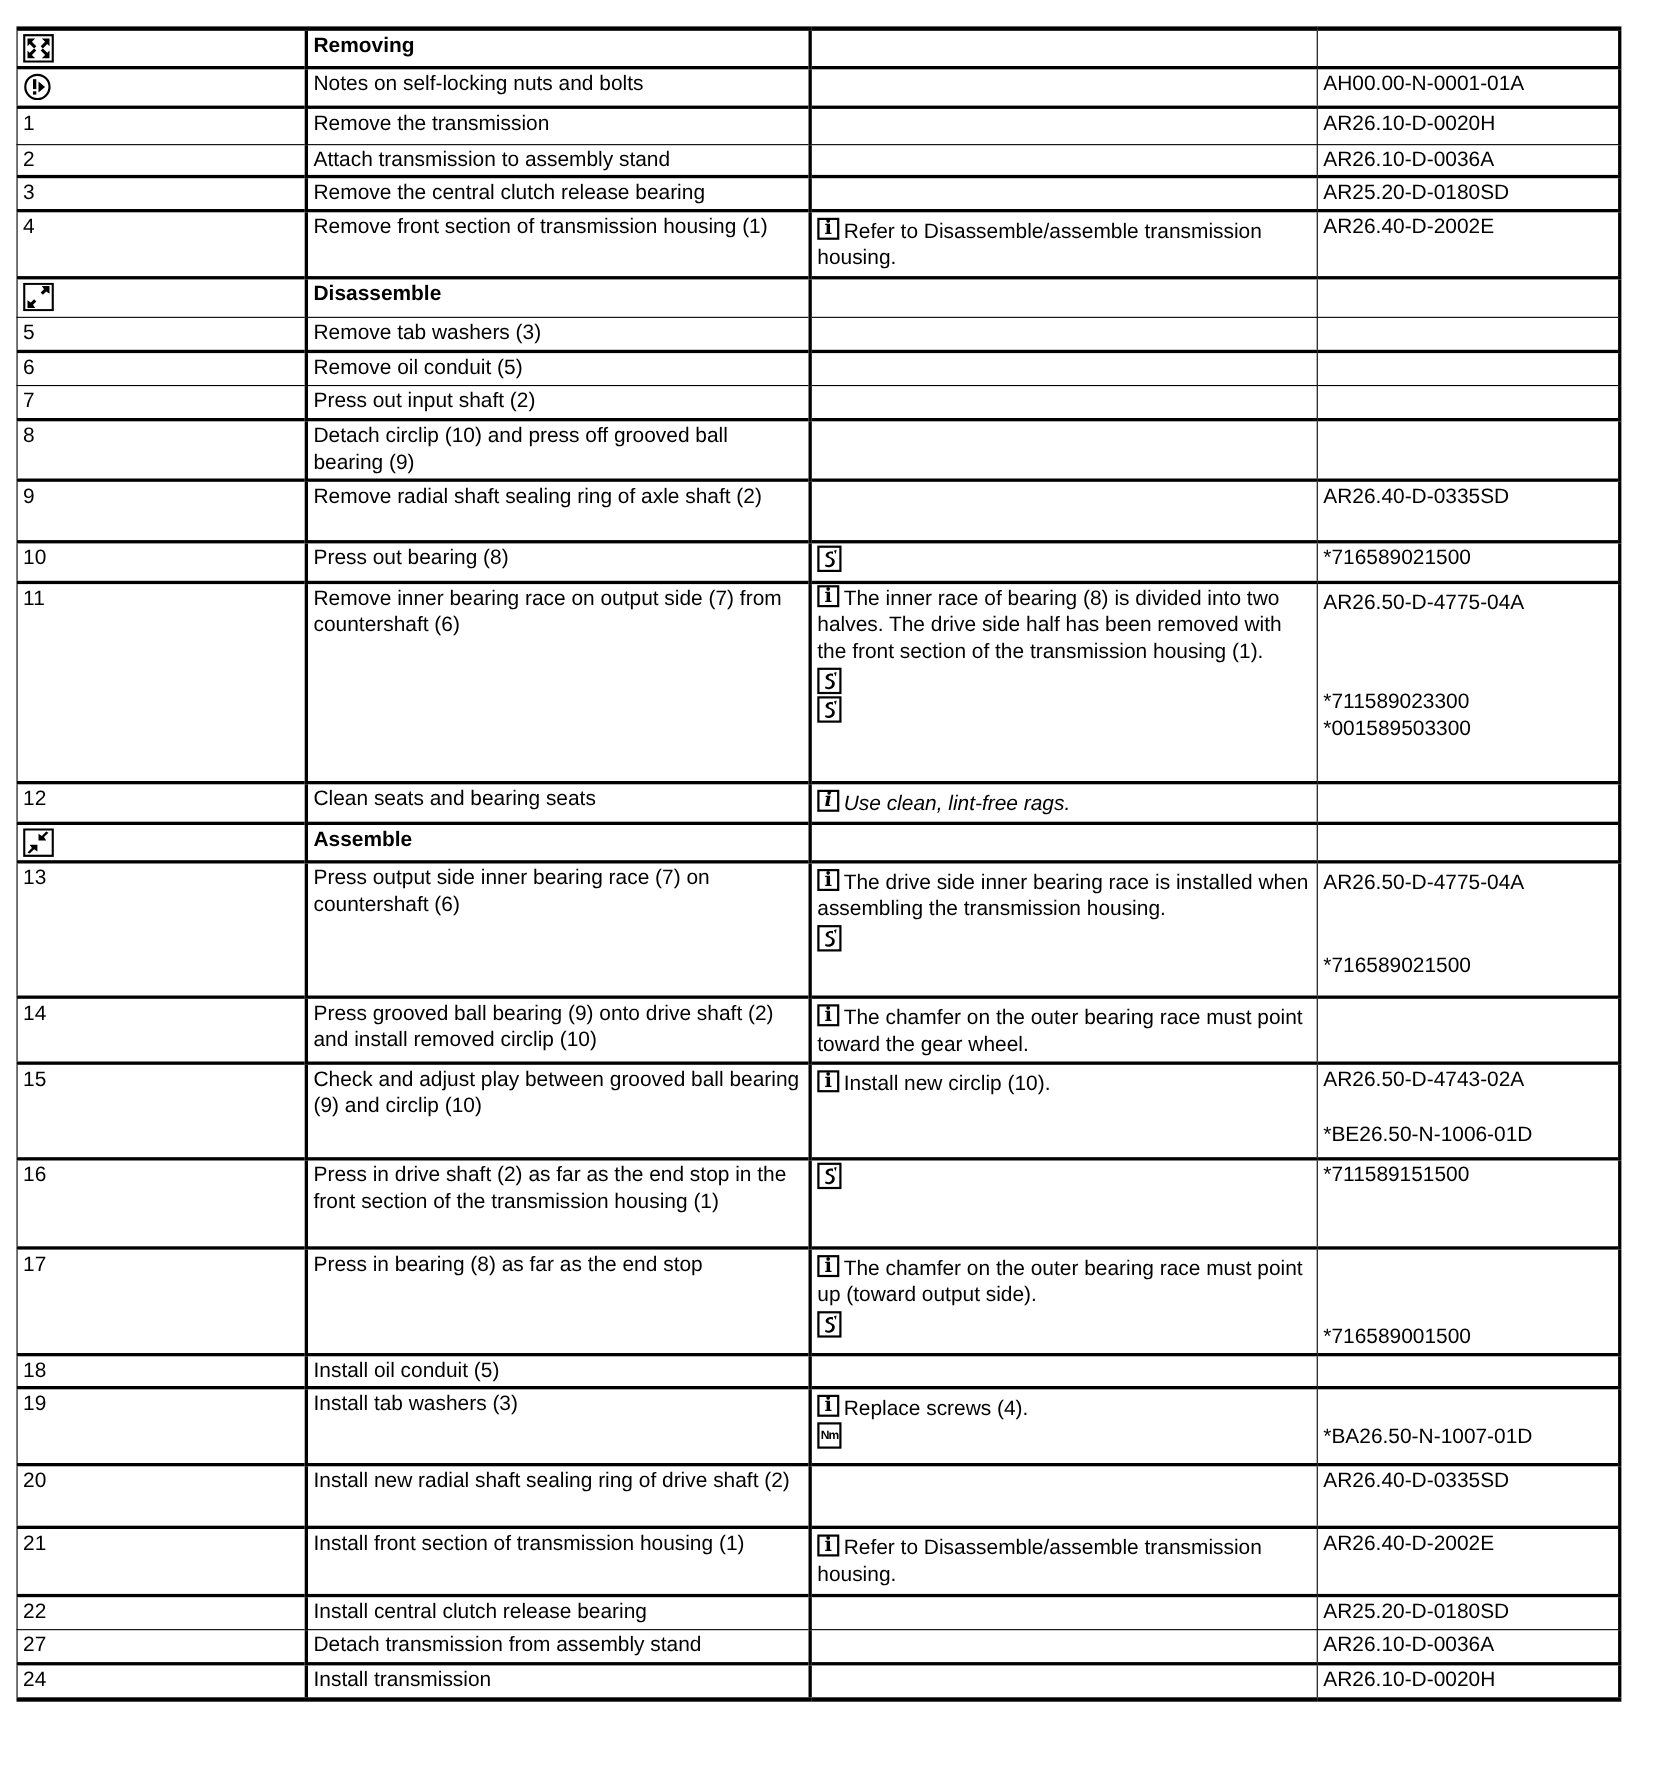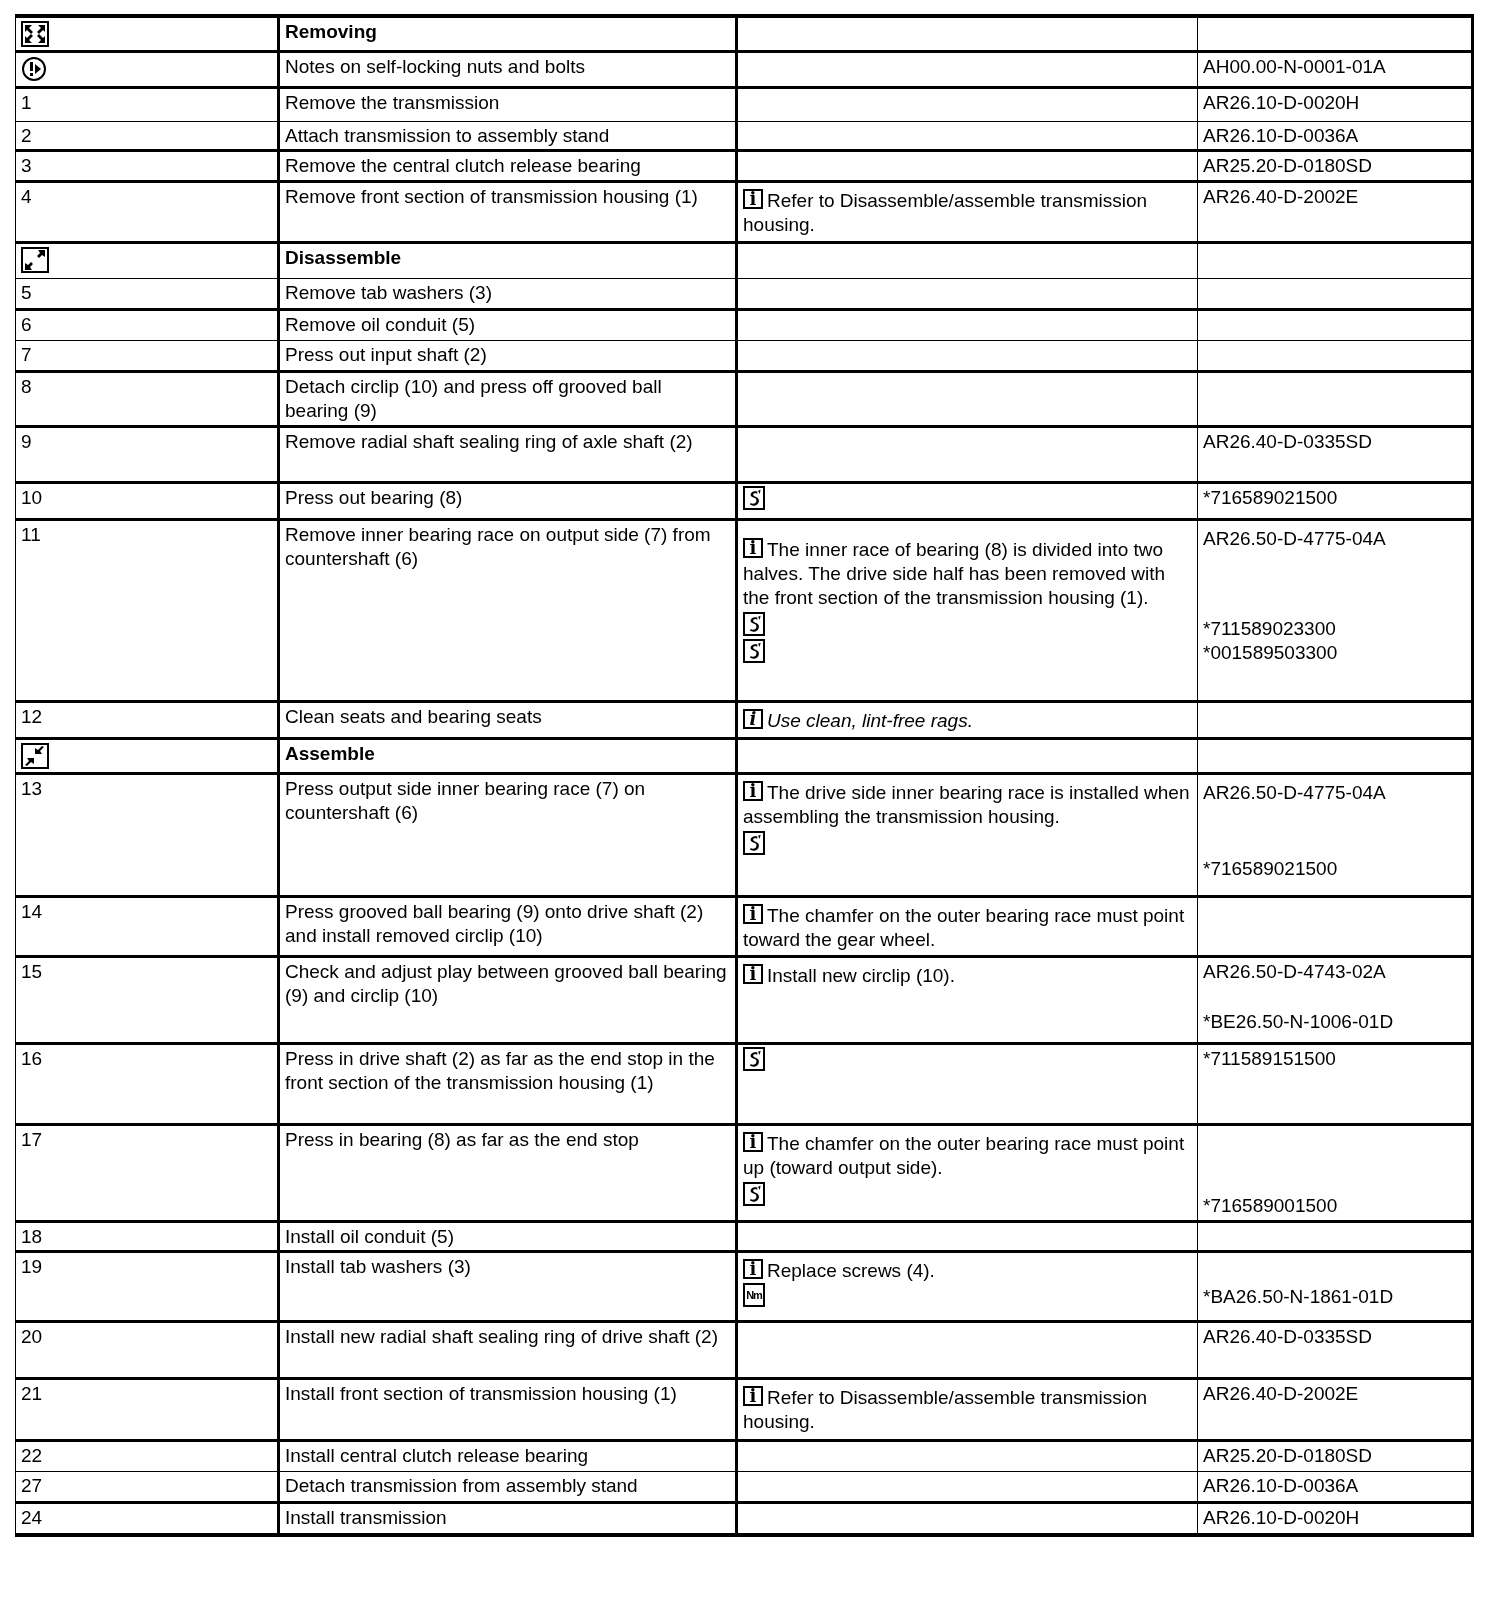--- a/index.html
+++ b/index.html
@@ -1,18 +1,18 @@
 <!DOCTYPE html>
 <html><head>
 <meta charset="utf-8">
 <style>
   html, body { margin:0; padding:0; background:#ffffff; }
   body { width:1504px; height:1616px; position:relative; overflow:hidden;
          font-family:"Liberation Sans", sans-serif; color:#000; }
-  table.proc { position:absolute; left:15px; top:14px; width:1457px;
+  table.proc { position:absolute; left:15px; top:24px; width:1457px;
                border-collapse:collapse; table-layout:fixed; }
   table.proc td { border:1.5px solid #000; vertical-align:top; padding:2px 5px 0 5px;
                   font-size:19px; line-height:24px; box-sizing:border-box; overflow:hidden; }
   table.proc tr.thick td { border-top:3px solid #000; }
   table.proc tr.last td { border-bottom:4px solid #000; }
   table.proc tr.first td { border-top:4px solid #000; }
   td.c1 { width:263px; border-right:3px solid #000 !important; }
   td.c2 { width:458px; border-right:3px solid #000 !important; }
   td.c3 { width:461px; }
   td.c4 { width:275px; border-right:3px solid #000 !important; }
@@ -134,21 +134,21 @@
               </svg></span></span>
         </td>
         <td class="c4">
           <span class="ref-line">*716589021500</span>
         </td>
       </tr>
       <tr class="thick" style="height: 182px;">
         <td class="c1"><span>11</span></td>
         <td class="c2"><span>Remove inner bearing race on output side (7) from countershaft (6)</span></td>
         <td class="c3">
-          <span class="note-line" style="padding-top: 15px;"><span class="ico info-ico">i</span><span>The inner race of bearing (8) is divided into two halves. The drive side half has been removed with the front section of the transmission housing (1).</span></span>
+          <span class="note-line" style="padding-top: 0;"><span class="ico info-ico">i</span><span>The inner race of bearing (8) is divided into two halves. The drive side half has been removed with the front section of the transmission housing (1).</span></span>
           <span class="note-line" style="margin-top: 2px;"><span class="ico tool-ico"><svg width="18" height="20">
                 <use href="#sym-tool"></use>
               </svg></span></span>
           <span class="note-line" style="margin-top: 2px;"><span class="ico tool-ico"><svg width="18" height="20">
                 <use href="#sym-tool"></use>
               </svg></span></span>
         </td>
         <td class="c4" style="padding-top: 6px;">
           <span class="ref-line">AR26.50-D-4775-04A</span>
           <span class="ref-line" style="height: 22px;"></span>
@@ -245,21 +245,21 @@
       </tr>
       <tr class="thick" style="height: 70px;">
         <td class="c1"><span>19</span></td>
         <td class="c2"><span>Install tab washers (3)</span></td>
         <td class="c3">
           <span class="note-line" style="padding-top: 4px;"><span class="ico info-ico">i</span><span>Replace screws (4).</span></span>
           <span class="note-line" style="margin-top: 0;"><span class="ico nm-ico">Nm</span></span>
         </td>
         <td class="c4" style="padding-top: 6px;">
           <span class="ref-line" style="height: 26px;"></span>
-          <span class="ref-line">*BA26.50-N-1861-01D</span>
+          <span class="ref-line">*BA26.50-N-1007-01D</span>
         </td>
       </tr>
       <tr class="thick" style="height: 57px;">
         <td class="c1"><span>20</span></td>
         <td class="c2"><span>Install new radial shaft sealing ring of drive shaft (2)</span></td>
         <td class="c3"></td>
         <td class="c4">
           <span class="ref-line">AR26.40-D-0335SD</span>
         </td>
       </tr>

